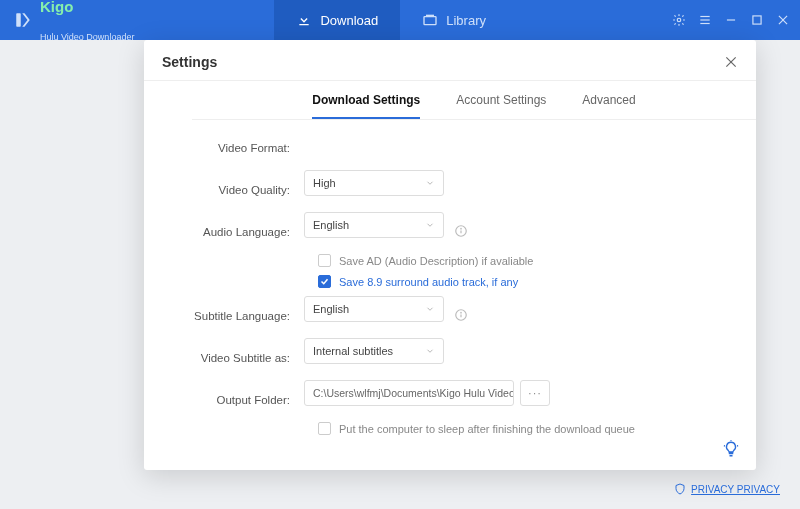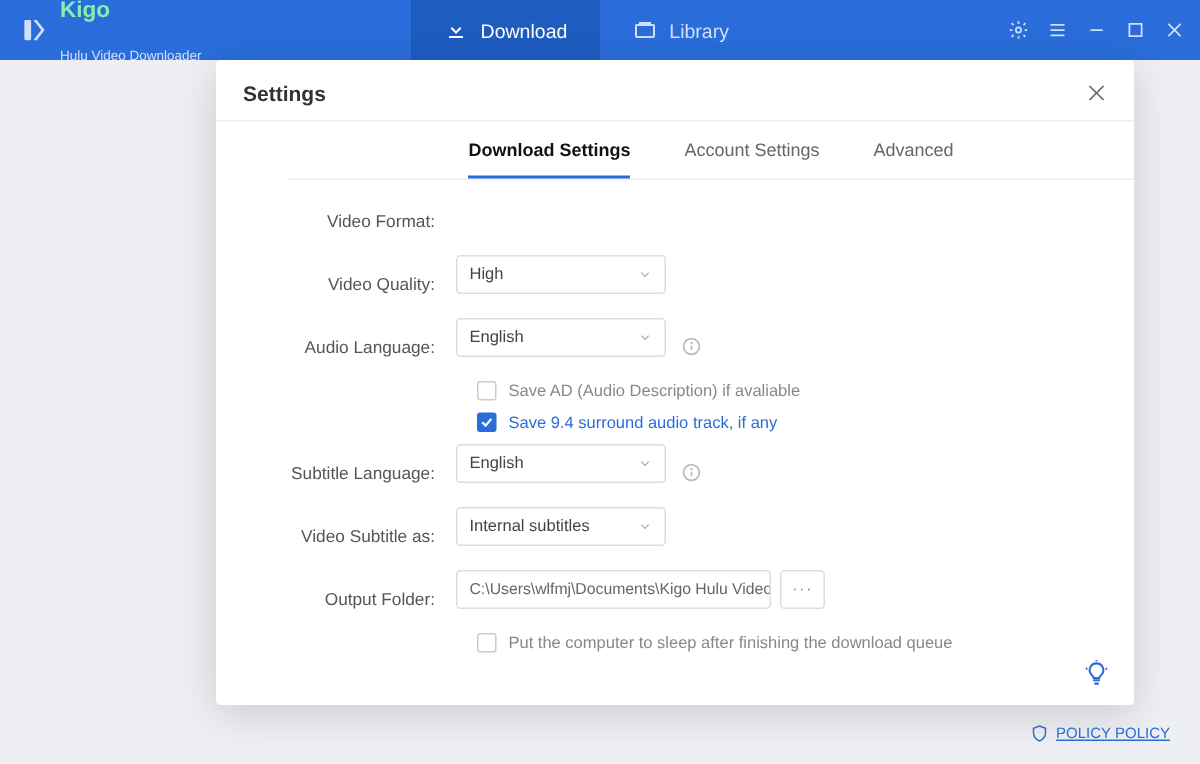--- a/index.html
+++ b/index.html
@@ -178,21 +178,21 @@
     <div class="check-row">
       <span class="chk"></span>
       <span class="check-label">Save AD (Audio Description) if avaliable</span>
     </div>
     <div class="check-row">
       <span class="chk checked">
         <svg viewBox="0 0 24 24" fill="none" stroke="currentColor" stroke-width="4">
             <polyline points="4 12 10 18 20 6"></polyline>
           </svg>
       </span>
-      <span class="check-label link">Save 9.4 surround audio track, if any</span>
+      <span class="check-label link">Save 8.9 surround audio track, if any</span>
     </div>
 
     <div class="row" style="margin-top:5px">
       <div class="row-label">Subtitle Language:</div>
       <div class="select">
         <span>English</span>
         <svg class="chev" width="10" height="10" viewBox="0 0 24 24" fill="none" stroke="currentColor" stroke-width="2">
             <polyline points="6 9 12 15 18 9"></polyline>
           </svg>
       </div>
@@ -232,14 +232,14 @@
     <line x1="12" y1="1" x2="12" y2="0"></line>
       <line x1="4" y1="8" x2="2.5" y2="7.5"></line>
       <line x1="20" y1="8" x2="21.5" y2="7.5"></line>
   </svg>
 </div>
 
 <div class="footer-link">
   <svg viewBox="0 0 24 24" fill="none" stroke="currentColor" stroke-width="2">
       <path d="M12 2l8 3v6c0 5-3.5 9-8 11-4.5-2-8-6-8-11V5l8-3z"></path>
     </svg>
-  <span>POLICY POLICY</span>
+  <span>PRIVACY PRIVACY</span>
 </div>
 
 </body></html>

